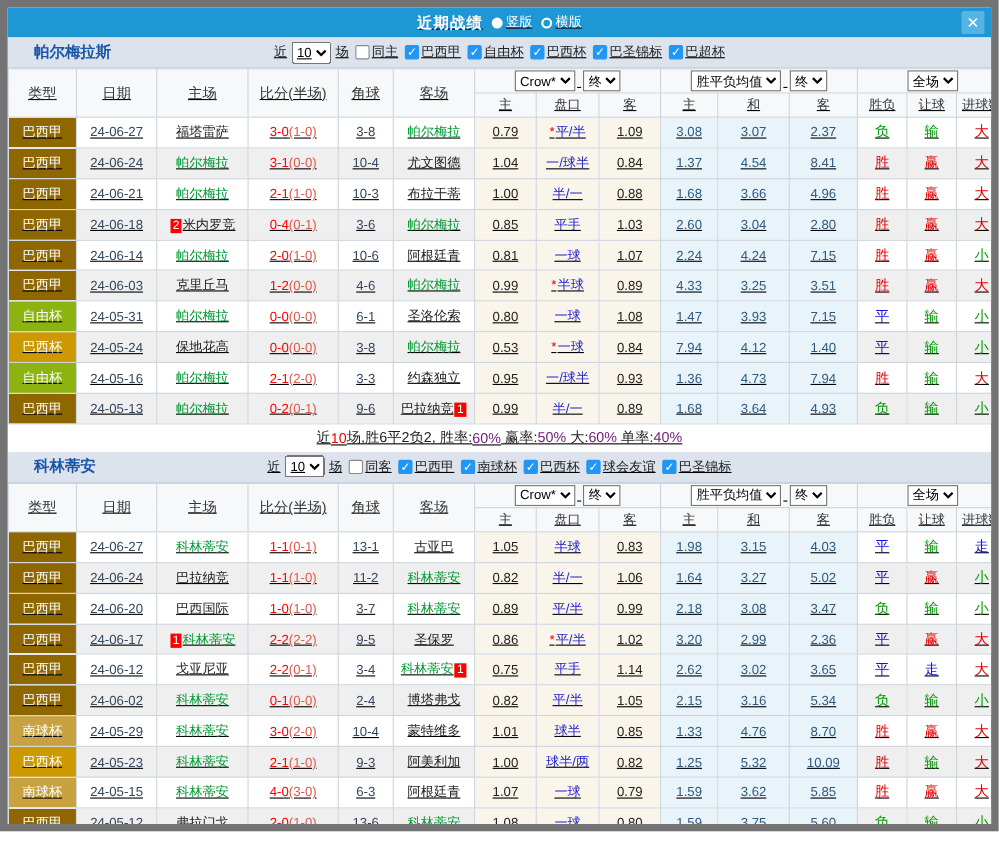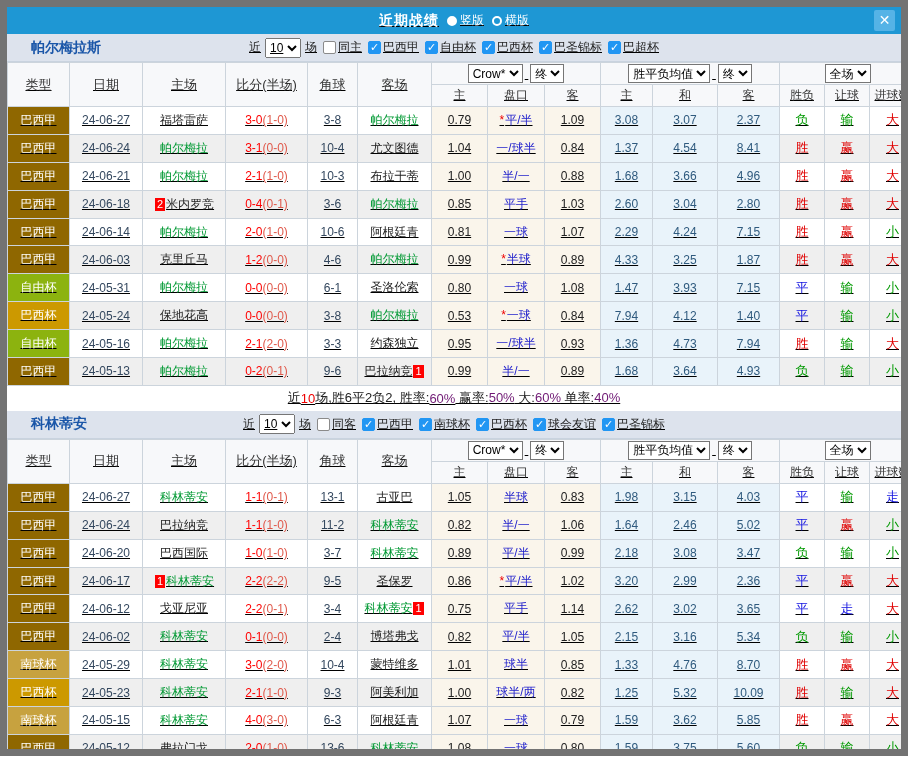--- a/index.html
+++ b/index.html
@@ -246,41 +246,41 @@
         <tr>
           <td class="c-type" style="background: rgb(143, 103, 0);">巴西甲</td>
           <td class="c-date">24-06-14</td>
           <td><span class="team green">帕尔梅拉</span></td>
           <td><span class="ft">2-0</span><span class="ht">(1-0)</span></td>
           <td class="c-corner">10-6</td>
           <td><span class="team">阿根廷青</span></td>
           <td class="c-odds">0.81</td>
           <td class="c-odds c-hcap"><span>一球</span></td>
           <td class="c-odds">1.07</td>
-          <td class="c-avg">2.29</td>
+          <td class="c-avg">2.24</td>
           <td class="c-avg">4.24</td>
           <td class="c-avg">7.15</td>
           <td class="c-res" style="color: rgb(224, 0, 0);">胜</td>
           <td class="c-res" style="color: rgb(224, 0, 0);">赢</td>
           <td class="c-res" style="color: rgb(0, 153, 0);">小</td>
         </tr>
 
         <tr class="alt">
           <td class="c-type" style="background: rgb(143, 103, 0);">巴西甲</td>
           <td class="c-date">24-06-03</td>
           <td><span class="team">克里丘马</span></td>
           <td><span class="ft">1-2</span><span class="ht">(0-0)</span></td>
           <td class="c-corner">4-6</td>
           <td><span class="team green">帕尔梅拉</span></td>
           <td class="c-odds">0.99</td>
           <td class="c-odds c-hcap"><span class="star"></span><span>半球</span></td>
           <td class="c-odds">0.89</td>
           <td class="c-avg">4.33</td>
           <td class="c-avg">3.25</td>
-          <td class="c-avg">1.87</td>
+          <td class="c-avg">3.51</td>
           <td class="c-res" style="color: rgb(224, 0, 0);">胜</td>
           <td class="c-res" style="color: rgb(224, 0, 0);">赢</td>
           <td class="c-res" style="color: rgb(224, 0, 0);">大</td>
         </tr>
 
         <tr>
           <td class="c-type" style="background: rgb(140, 179, 15);">自由杯</td>
           <td class="c-date">24-05-31</td>
           <td><span class="team green">帕尔梅拉</span></td>
           <td><span class="ft">0-0</span><span class="ht">(0-0)</span></td>
@@ -482,21 +482,21 @@
           <td class="c-type" style="background: rgb(143, 103, 0);">巴西甲</td>
           <td class="c-date">24-06-24</td>
           <td><span class="team">巴拉纳竞</span></td>
           <td><span class="ft">1-1</span><span class="ht">(1-0)</span></td>
           <td class="c-corner">11-2</td>
           <td><span class="team green">科林蒂安</span></td>
           <td class="c-odds">0.82</td>
           <td class="c-odds c-hcap"><span>半/一</span></td>
           <td class="c-odds">1.06</td>
           <td class="c-avg">1.64</td>
-          <td class="c-avg">2.46</td>
+          <td class="c-avg">3.27</td>
           <td class="c-avg">5.02</td>
           <td class="c-res" style="color: rgb(16, 16, 224);">平</td>
           <td class="c-res" style="color: rgb(224, 0, 0);">赢</td>
           <td class="c-res" style="color: rgb(0, 153, 0);">小</td>
         </tr>
 
         <tr>
           <td class="c-type" style="background: rgb(143, 103, 0);">巴西甲</td>
           <td class="c-date">24-06-20</td>
           <td><span class="team">巴西国际</span></td>

